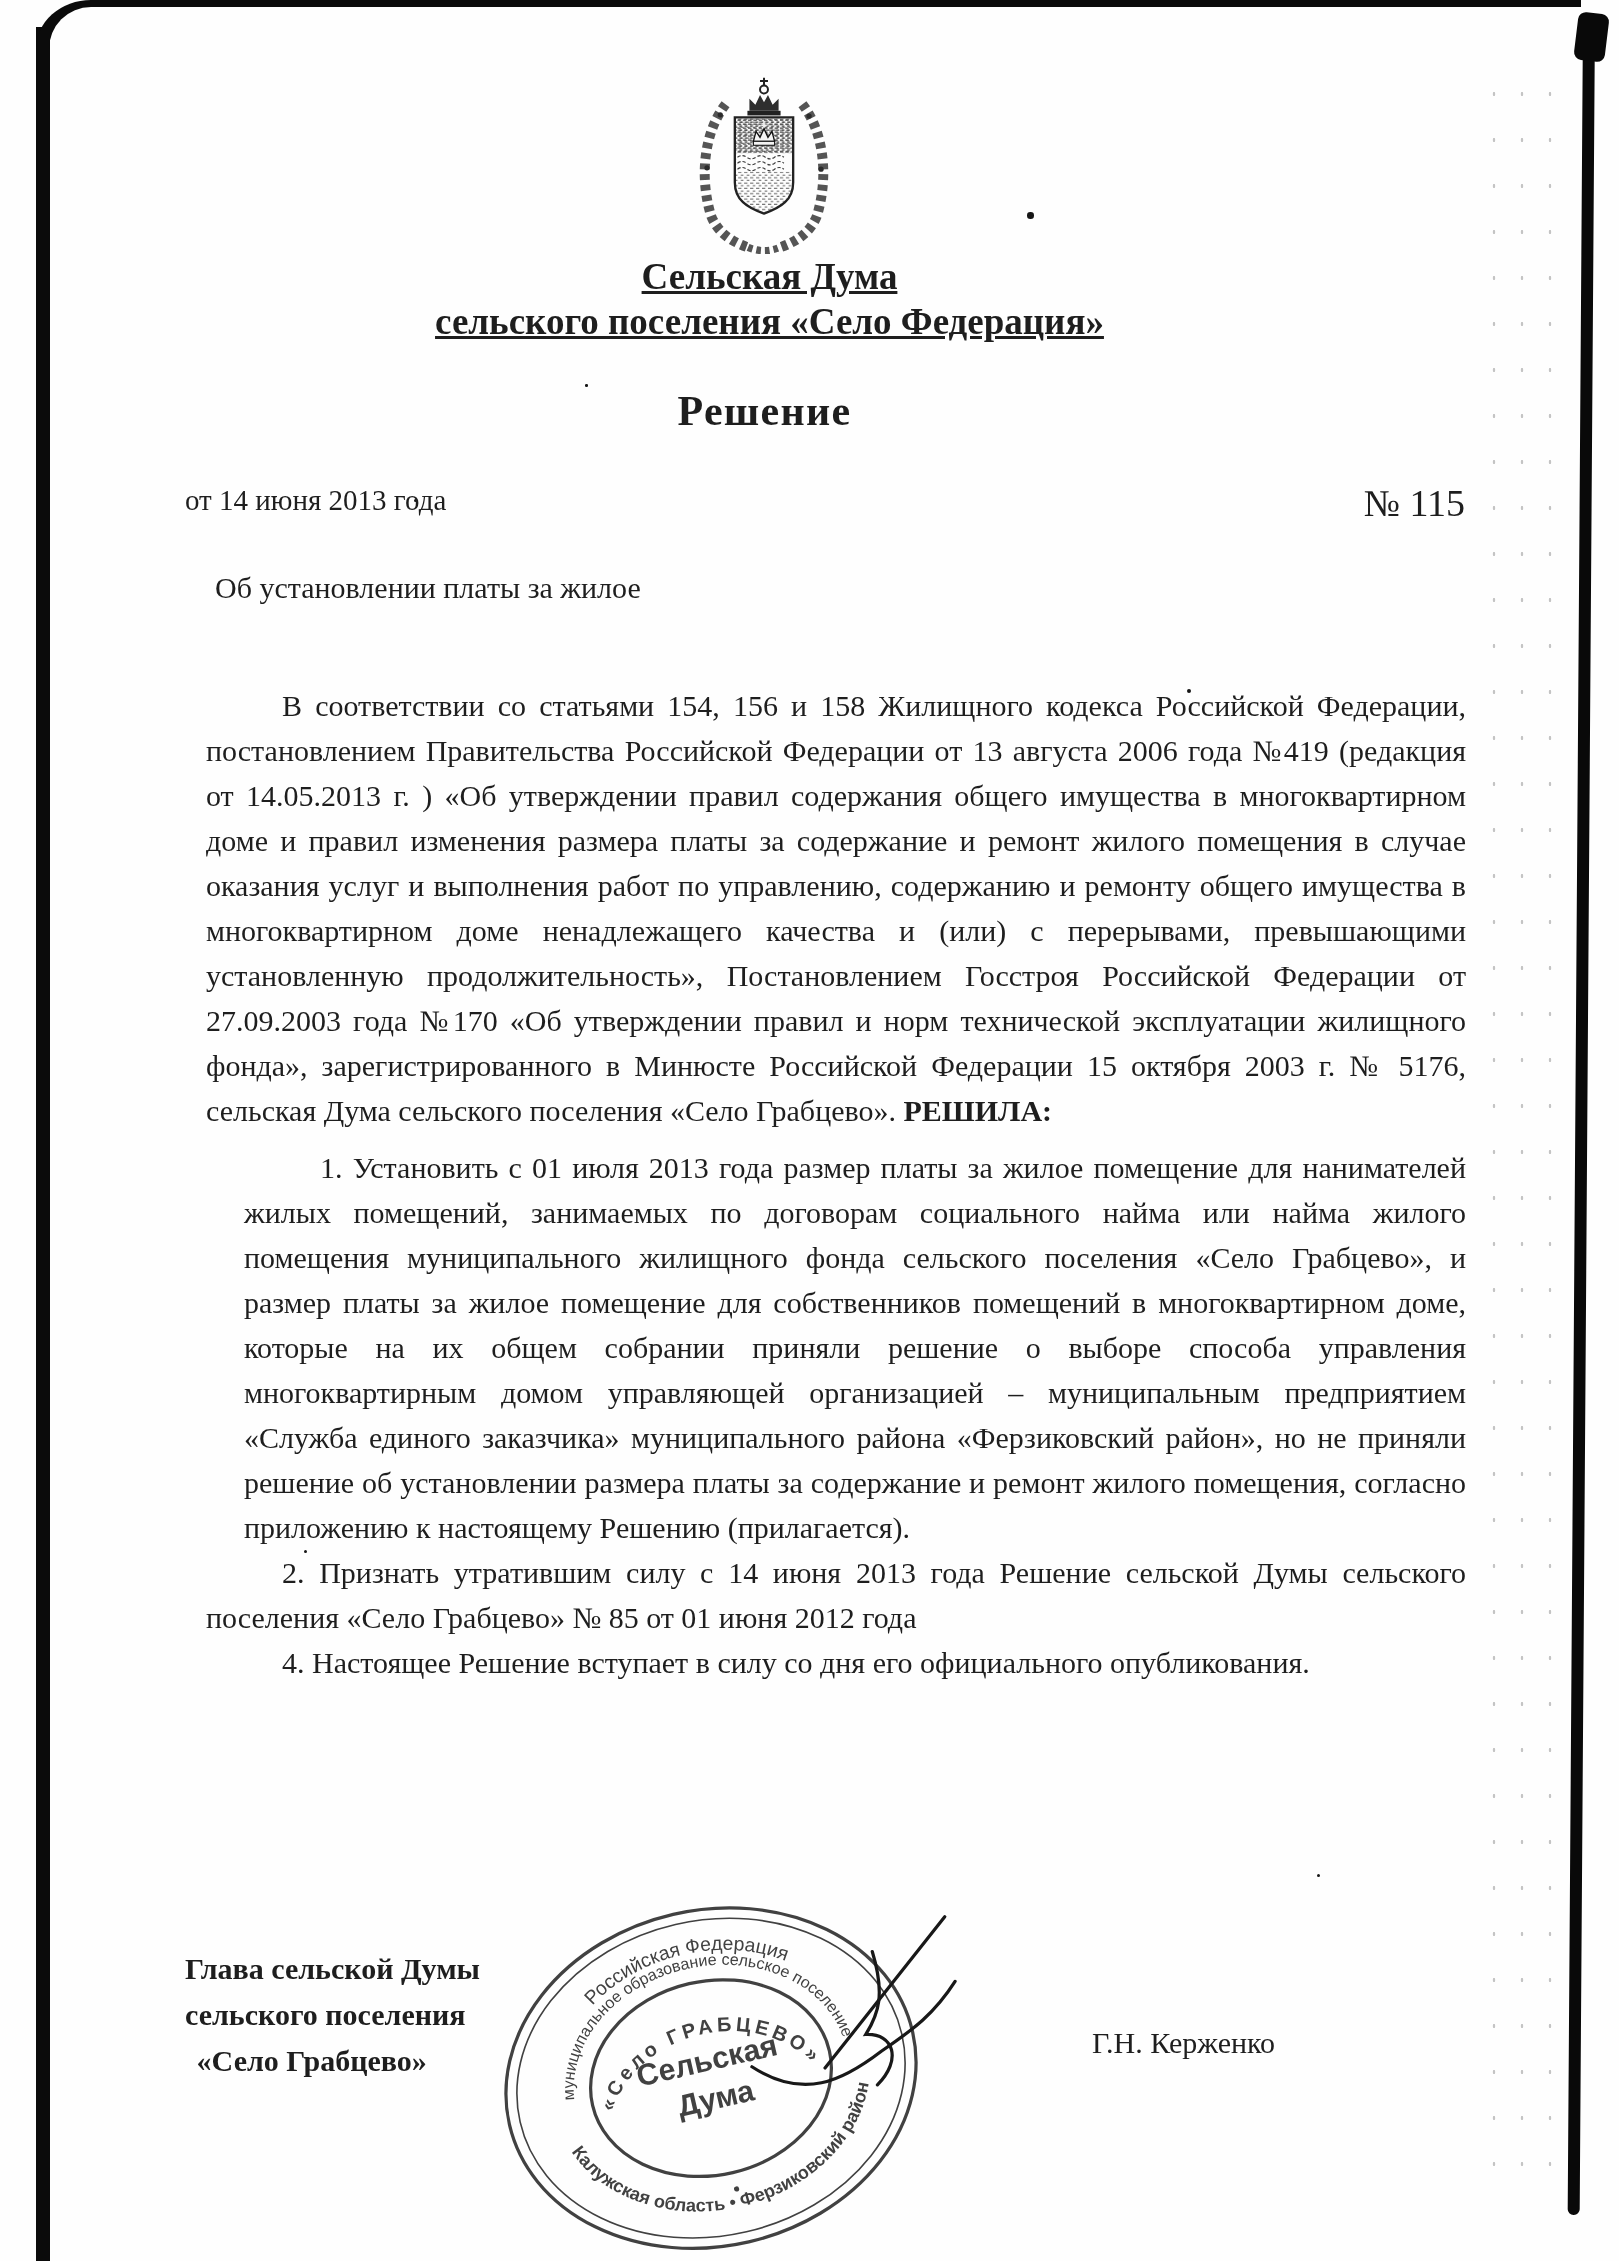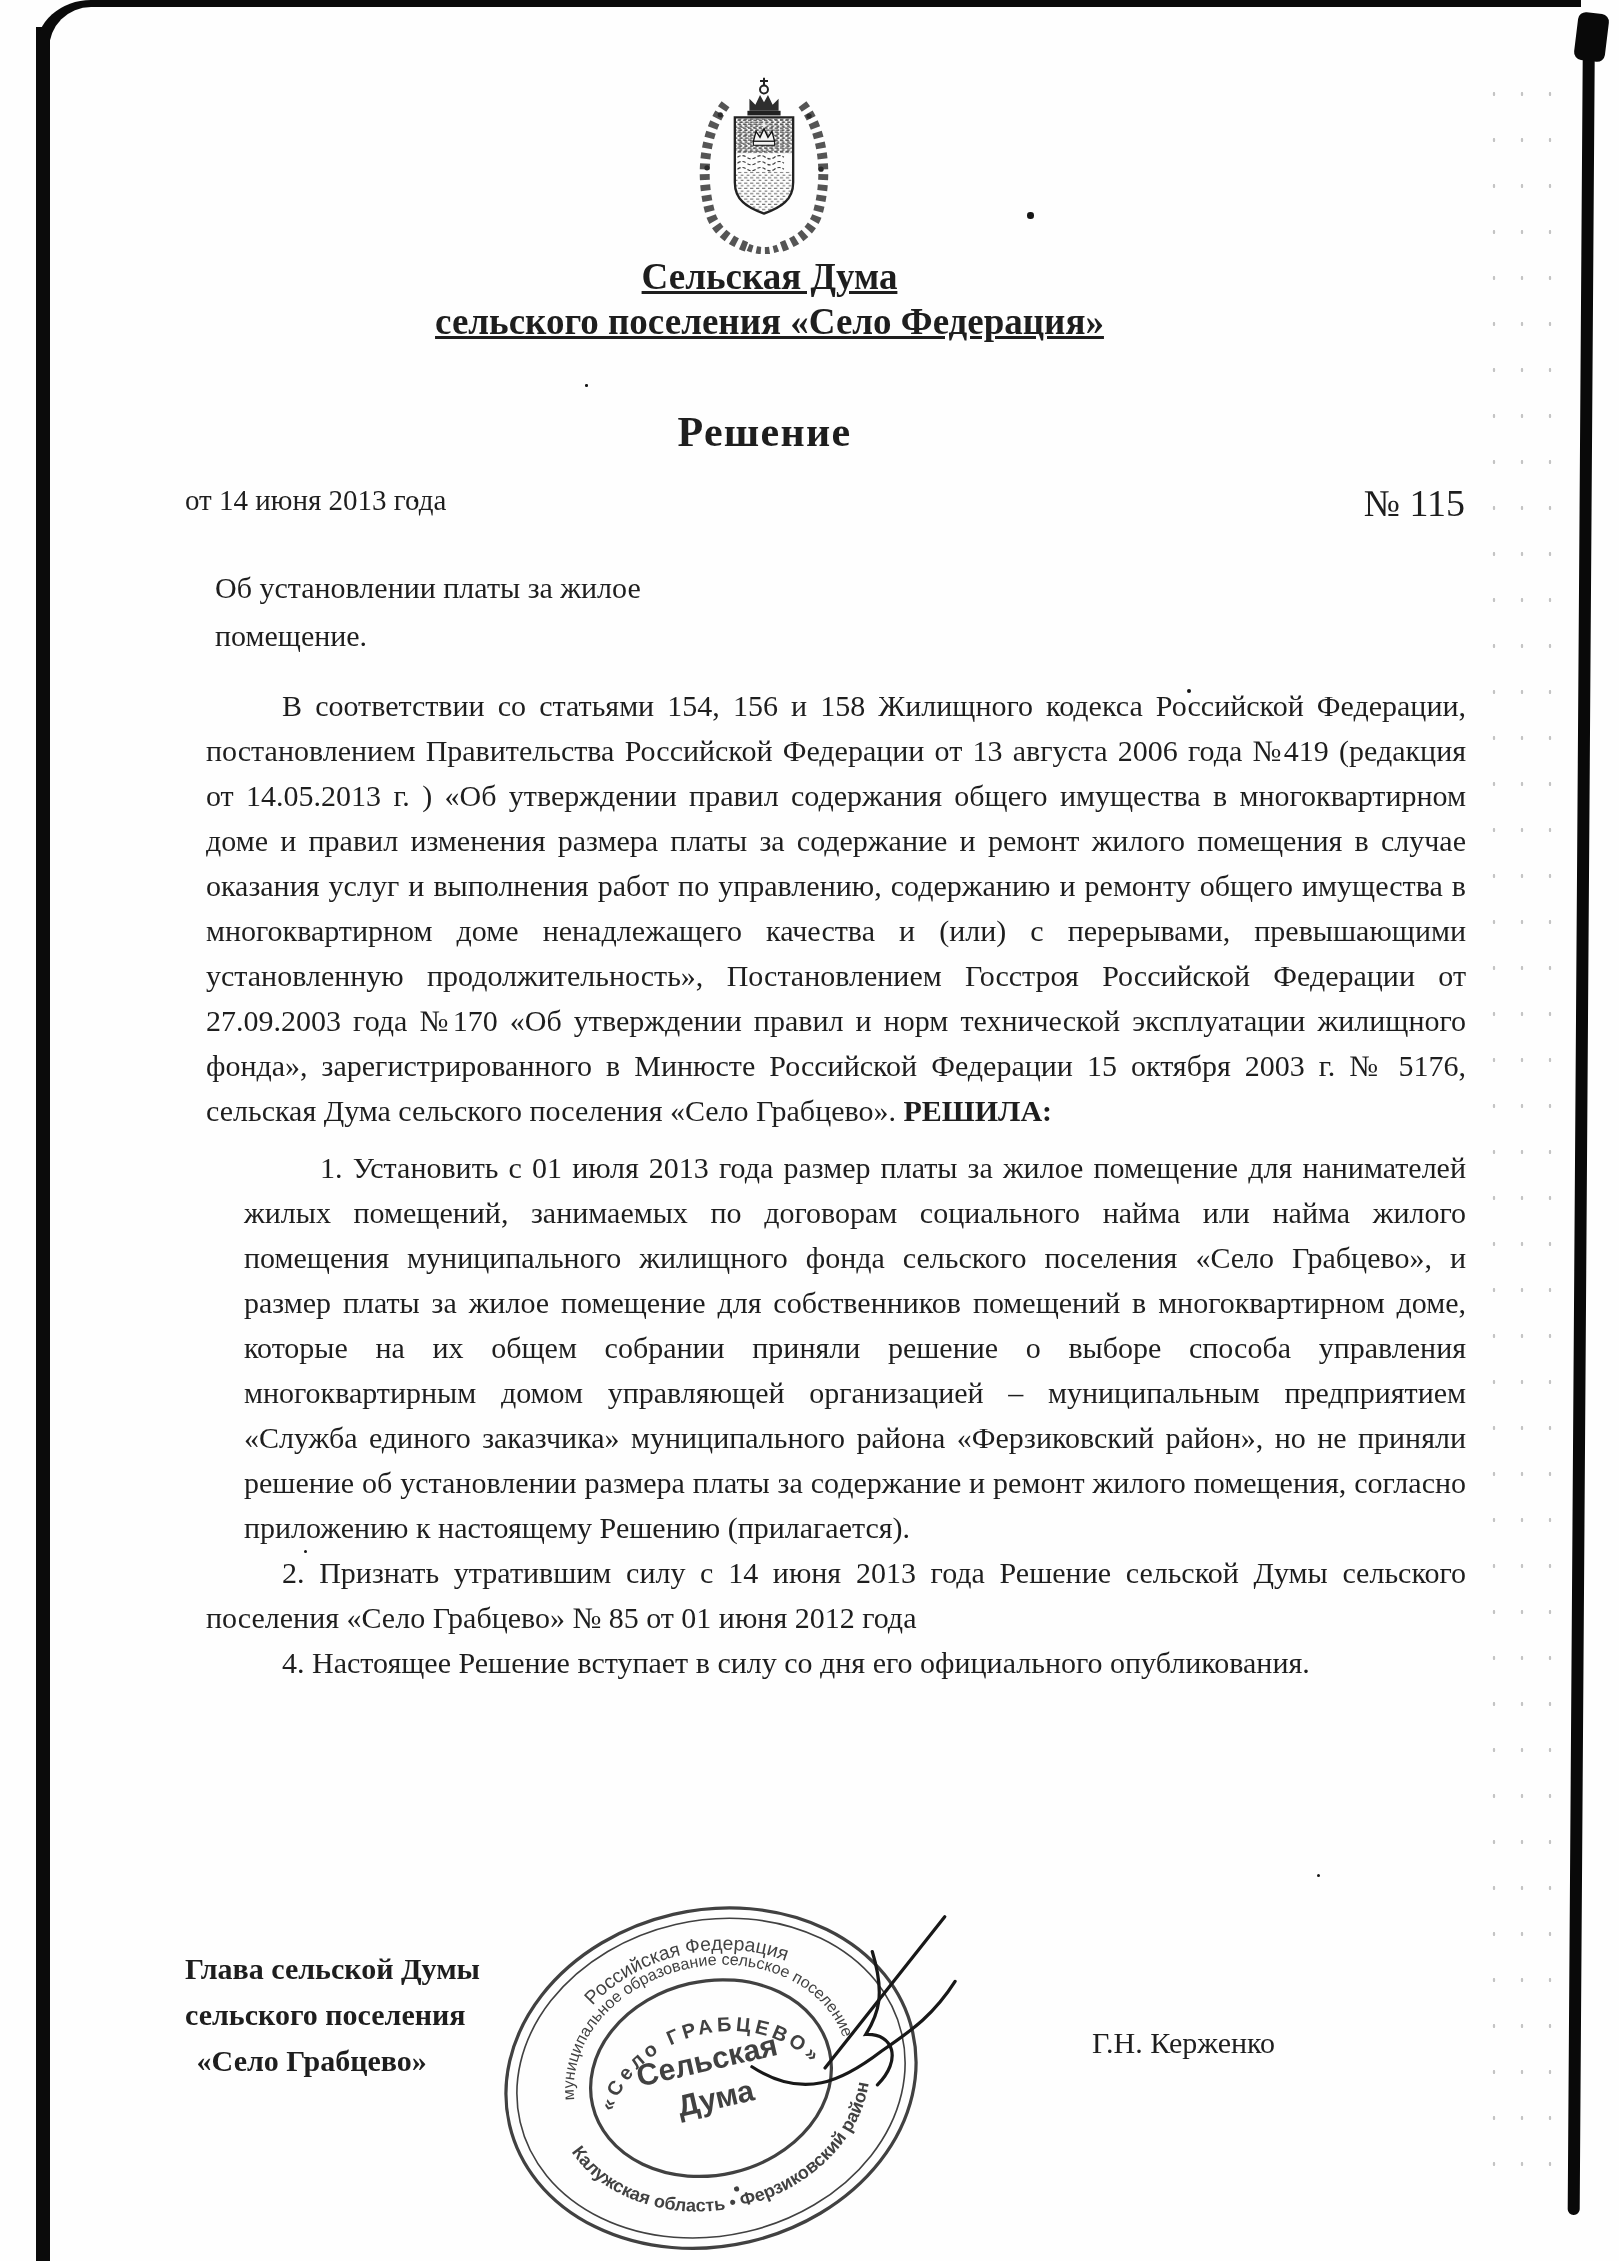--- a/index.html
+++ b/index.html
@@ -17,21 +17,21 @@
     transform:rotate(0.4deg);transform-origin:top center;background:#090909;}
   .streak-blob{left:1576px;top:13px;width:31px;height:48px;border-radius:7.8px;background:#090909;transform:rotate(7deg);}
   .noise-col{left:1480px;top:71px;width:84px;height:2122px;background:transparent;
     background-image:radial-gradient(rgba(20,20,20,.55) 1px,transparent 1.6px);
     background-size:28px 46px;opacity:.45;}
   .speck{position:absolute;background:#161616;border-radius:50%;}
   
   .emblem{position:absolute;left:683px;top:75px;width:162px;height:179px;}
   .org{position:absolute;left:0;top:254px;width:1539px;text-align:center;
     font-weight:bold;font-size:37px;line-height:45px;text-decoration:underline;}
-  .doc-title{position:absolute;left:0;top:408px;width:1529px;text-align:center;
+  .doc-title{position:absolute;left:0;top:387px;width:1529px;text-align:center;
     font-weight:bold;font-size:42px;letter-spacing:1.3px;}
   .date-line{position:absolute;left:185px;top:484px;font-size:29px;}
   .num-line{position:absolute;right:155px;top:481px;font-size:38px;}
   .subject{position:absolute;left:215px;top:564px;font-weight:normal;font-size:30px;line-height:48px;}
   
   .content{position:absolute;left:206px;top:683px;width:1260px;}
   .content p{margin:0;font-size:30px;line-height:45px;text-align:justify;text-indent:76px;}
   .content p.gap{margin-top:11.6px;margin-left:38px;}
   .content b{font-weight:bold;}
   
@@ -99,21 +99,20 @@
     <div>сельского поселения «Село Федерация»</div>
   </div>
 
   <div class="doc-title">Решение</div>
 
   <div class="date-line">от  14 июня  2013 года</div>
   <div class="num-line">№ 115</div>
 
   <div class="subject">
     <div>Об установлении платы за жилое</div>
-    <div>помещение.</div>
   </div>
 
   <div class="content">
     <p><span>В соответствии со статьями 154, 156 и 158 Жилищного кодекса Российской Федерации, постановлением Правительства Российской Федерации от 13 августа 2006 года №419 (редакция от 14.05.2013 г. ) «Об утверждении правил содержания общего имущества в многоквартирном доме и правил изменения размера платы за содержание и ремонт жилого помещения в случае оказания услуг и выполнения работ по управлению, содержанию и ремонту общего имущества в многоквартирном доме ненадлежащего качества и (или) с перерывами, превышающими установленную продолжительность», Постановлением Госстроя Российской Федерации от 27.09.2003 года №170 «Об утверждении правил и норм технической эксплуатации жилищного фонда», зарегистрированного в Минюсте Российской Федерации 15 октября 2003 г. № 5176, сельская Дума сельского поселения «Село Грабцево».</span> <b>РЕШИЛА:</b></p>
     <p class="gap">1. Установить с 01 июля 2013 года размер платы за жилое помещение для нанимателей жилых помещений, занимаемых по договорам социального найма или найма жилого помещения муниципального жилищного фонда сельского поселения «Село Грабцево», и размер платы за жилое помещение для собственников помещений в многоквартирном доме, которые на их общем собрании приняли решение о выборе способа управления многоквартирным домом управляющей организацией – муниципальным предприятием «Служба единого заказчика» муниципального района «Ферзиковский район», но не приняли решение об установлении размера платы за содержание и ремонт жилого помещения, согласно приложению к настоящему Решению (прилагается).</p>
     <p>2. Признать утратившим силу с 14 июня 2013  года Решение сельской Думы сельского поселения «Село Грабцево»  № 85 от 01 июня  2012 года</p>
     <p>4. Настоящее Решение вступает в силу со дня его официального опубликования.</p>
   </div>
 
   <div class="sig-left">

